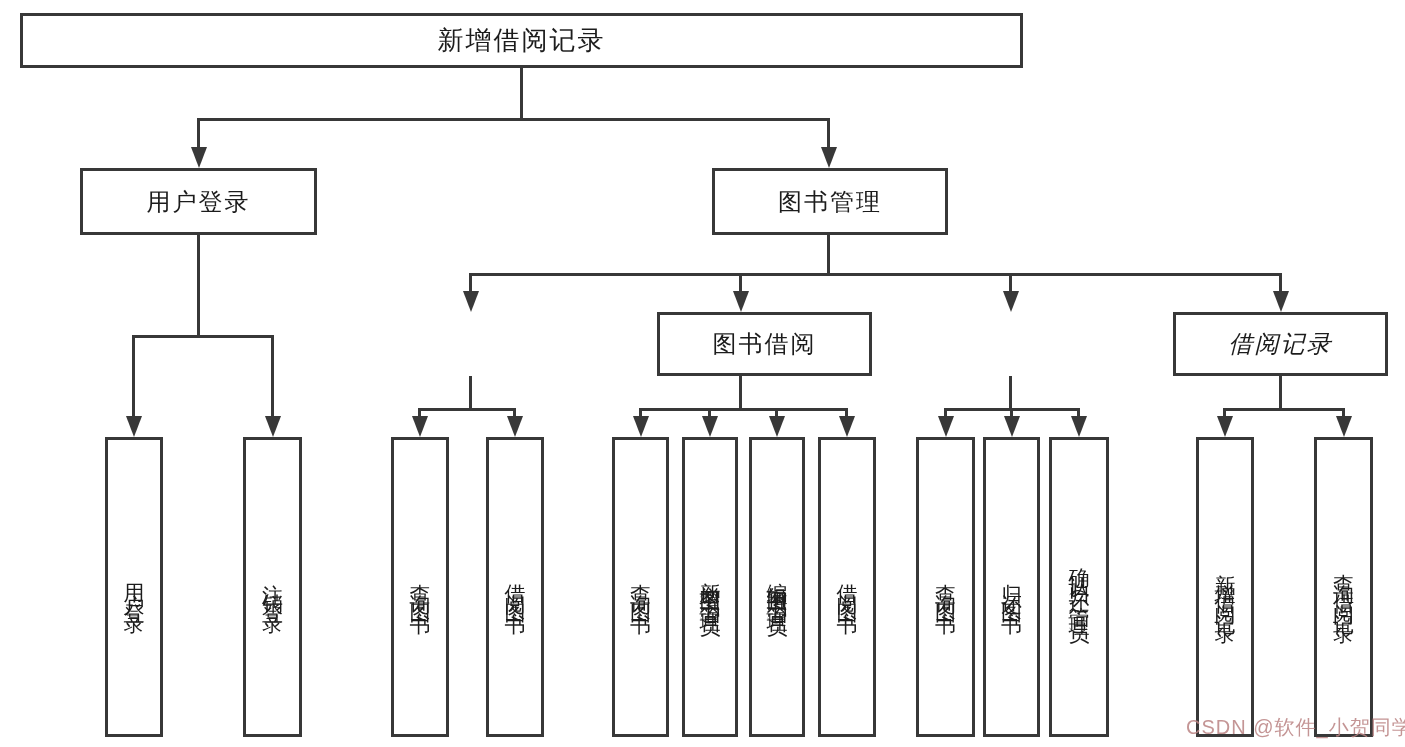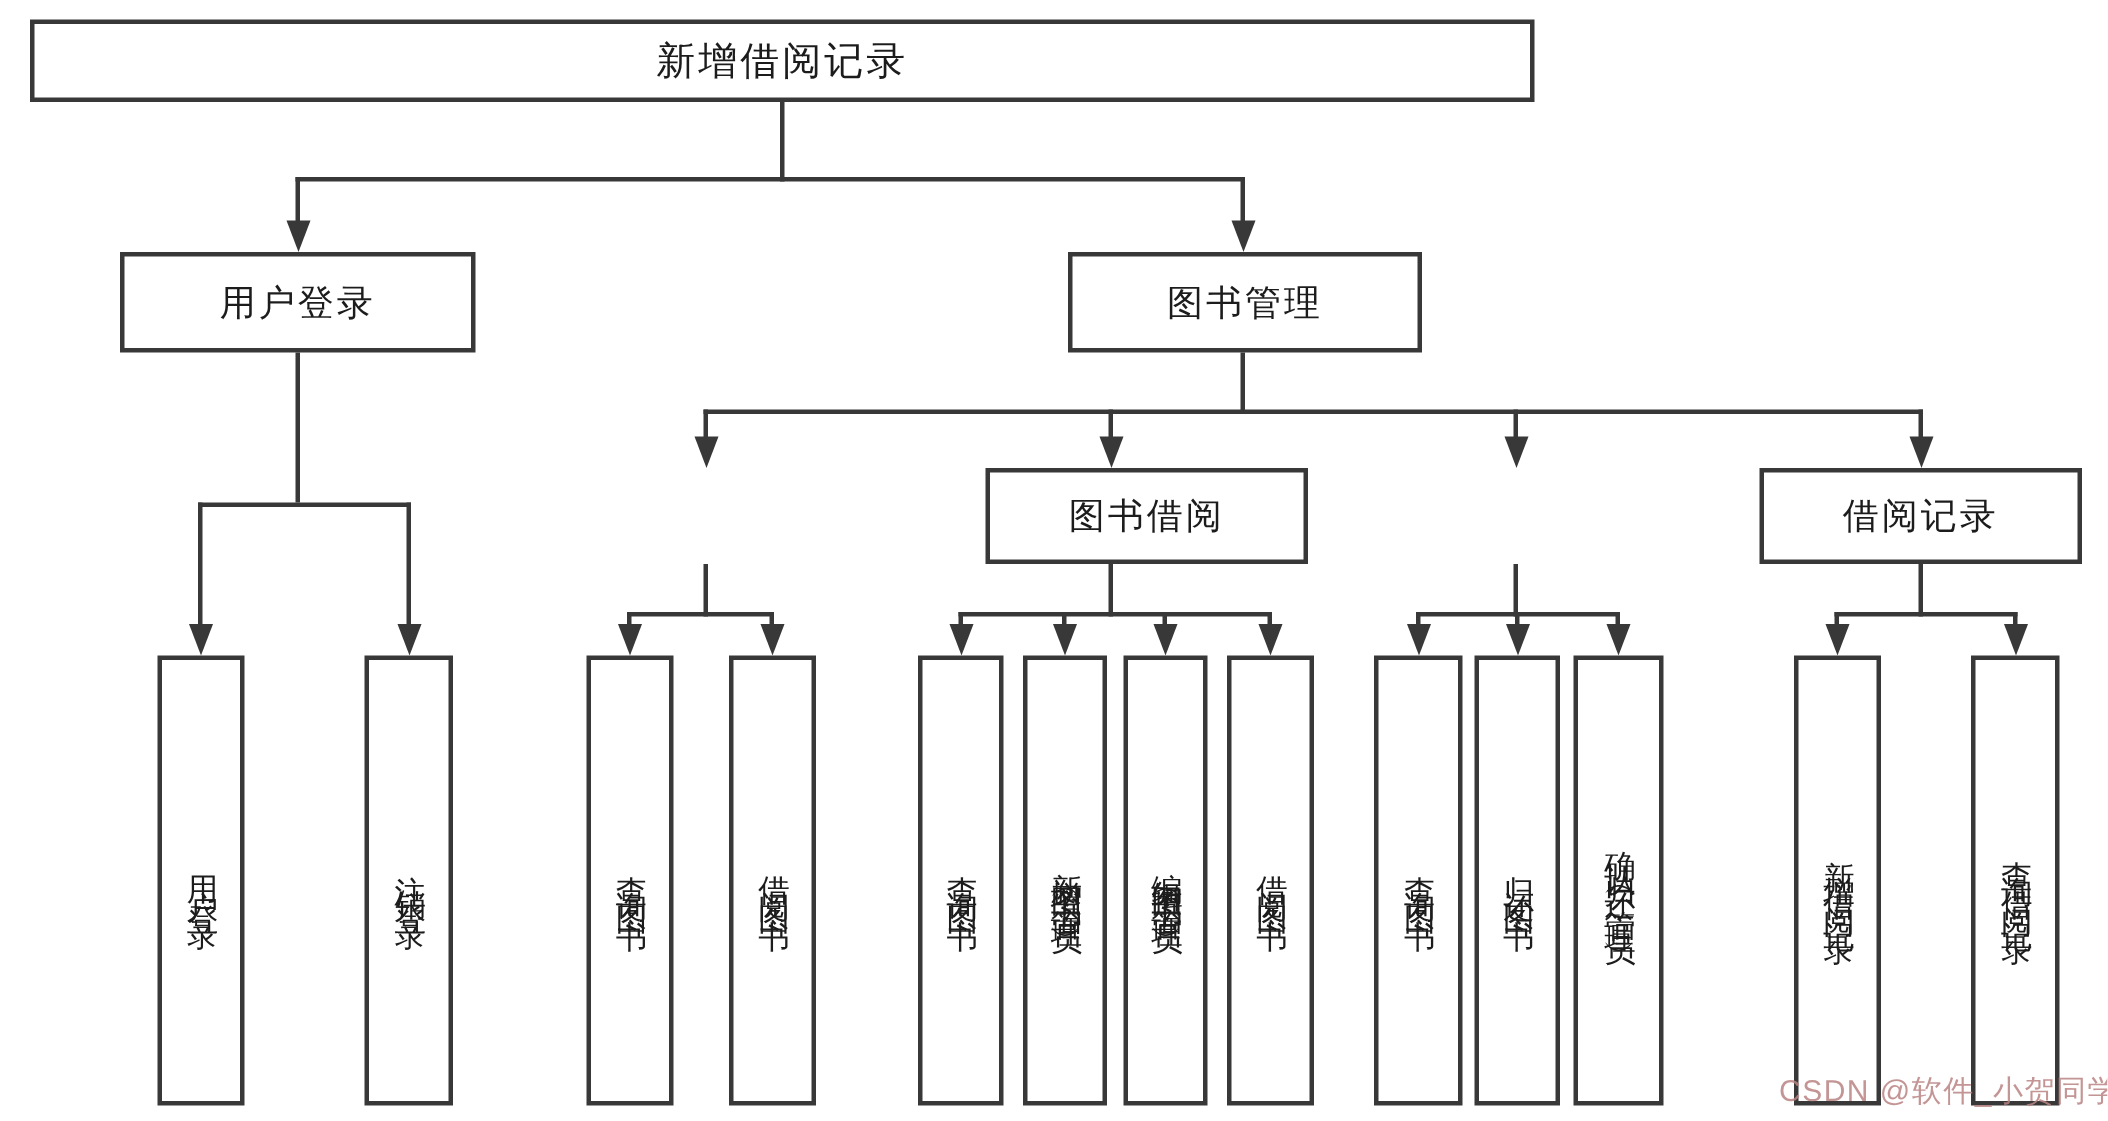--- a/index.html
+++ b/index.html
@@ -59,21 +59,21 @@
 <body>
 
 <div id="canvas">
 
   <div class="node root" style="left:20px;top:13px;width:1003px;height:55px;">新增借阅记录</div>
 
   <div class="node" style="left:80px;top:168px;width:237px;height:67px;">用户登录</div>
   <div class="node" style="left:712px;top:168px;width:236px;height:67px;">图书管理</div>
 
   <div class="node" style="left:633px;top:312px;width:215px;height:64px;margin-left:24px;">图书借阅</div>
-  <div class="node" style="left:1173px;top:312px;width:215px;height:64px;">借阅记录</div>
+  <div class="node" style="left:1173px;top:312px;width:215px;height:64px;font-style:italic;">借阅记录</div>
 
   <div class="leaf" style="left:105px;top:437px;width:58px;height:300px;">用户登录</div>
   <div class="leaf" style="left:243px;top:437px;width:59px;height:300px;">注销登录</div>
 
   <div class="leaf" style="left:391px;top:437px;width:58px;height:300px;">查询图书</div>
   <div class="leaf" style="left:486px;top:437px;width:58px;height:300px;">借阅图书</div>
 
   <div class="leaf" style="left:612px;top:437px;width:57px;height:300px;">查询图书</div>
   <div class="leaf tight" style="left:682px;top:437px;width:56px;height:300px;">新增图书（管理员）</div>
   <div class="leaf tight" style="left:749px;top:437px;width:56px;height:300px;">编辑图书（管理员）</div>

